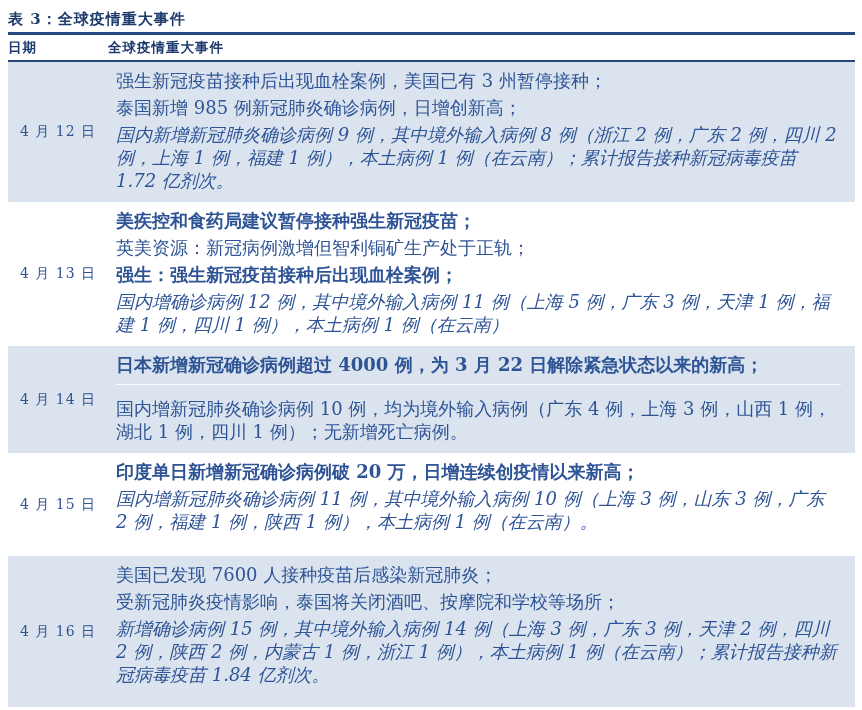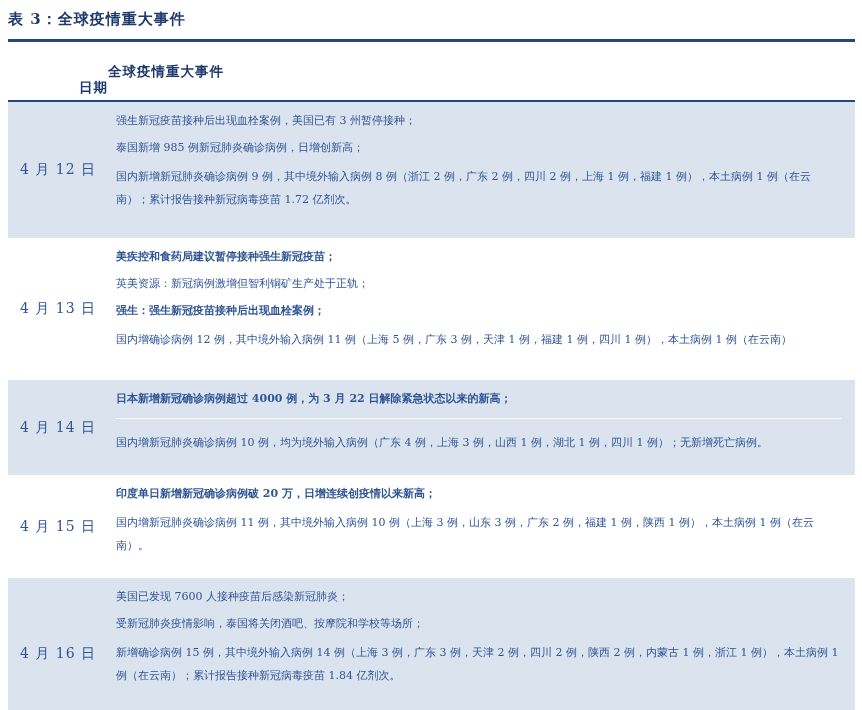--- a/index.html
+++ b/index.html
@@ -7,54 +7,54 @@
     width:862px; height:710px; background:#ffffff;
     font-family:"DejaVu Serif", serif;
     color:#2e5496;
     -webkit-font-smoothing:antialiased;
     overflow:hidden;
   }
   .page { padding:8px 7px 0 8px; box-sizing:border-box; }
 
   .title {
     font-size:15px; font-weight:bold; color:#1e3a6d;
-    padding:2px 0 10px 0; letter-spacing:1px;
+    padding:2px 0 3px 0; letter-spacing:1px;
   }
   .rule-thick { height:3px; background:#26477e; }
 
   .header-row {
     display:flex; align-items:center;
     border-bottom:2px solid #26477e;
     font-weight:bold; color:#1e3a6d; font-size:13.5px;
     padding:4px 0 3px 0;
   }
-  .header-date  { width:100px; text-align:right; letter-spacing:1px;margin-top:33px; }
+  .header-date  { width:100px; text-align:left; letter-spacing:1px; }
   .header-events{ flex:1; letter-spacing:1px; }
 
   .rows { }
   .row { display:flex; box-sizing:border-box; }
   .row.shaded { background:#dbe4ee; }
   .rows .row:nth-child(1){ min-height:136px; }
   .rows .row:nth-child(2){ min-height:142px; }
   .rows .row:nth-child(3){ min-height:95px;  }
   .rows .row:nth-child(4){ min-height:103px; }
   .rows .row:nth-child(5){ min-height:151px; }
 
   .date-cell {
     width:100px; flex:0 0 100px;
     display:flex; align-items:center; justify-content:center;
     font-size:14px; letter-spacing:1px;
   }
   .content-cell {
     flex:1; padding:7px 14px 6px 8px;
-    font-size:11px; line-height:23px;
+    font-size:18px; line-height:23px;
   }
   .para { margin:0 0 4px 0; }
   .para.bold { font-weight:bold; }
-  .para.gap { margin-top:6px; }
+  .para.gap { margin-top:0;font-style:italic; }
   .para.sep {
     padding-bottom:8px; margin-bottom:12px;
     border-bottom:1px solid rgba(255,255,255,0.95);
   }
 </style>
 </head>
 <body>
 
 <div class="page">
 

